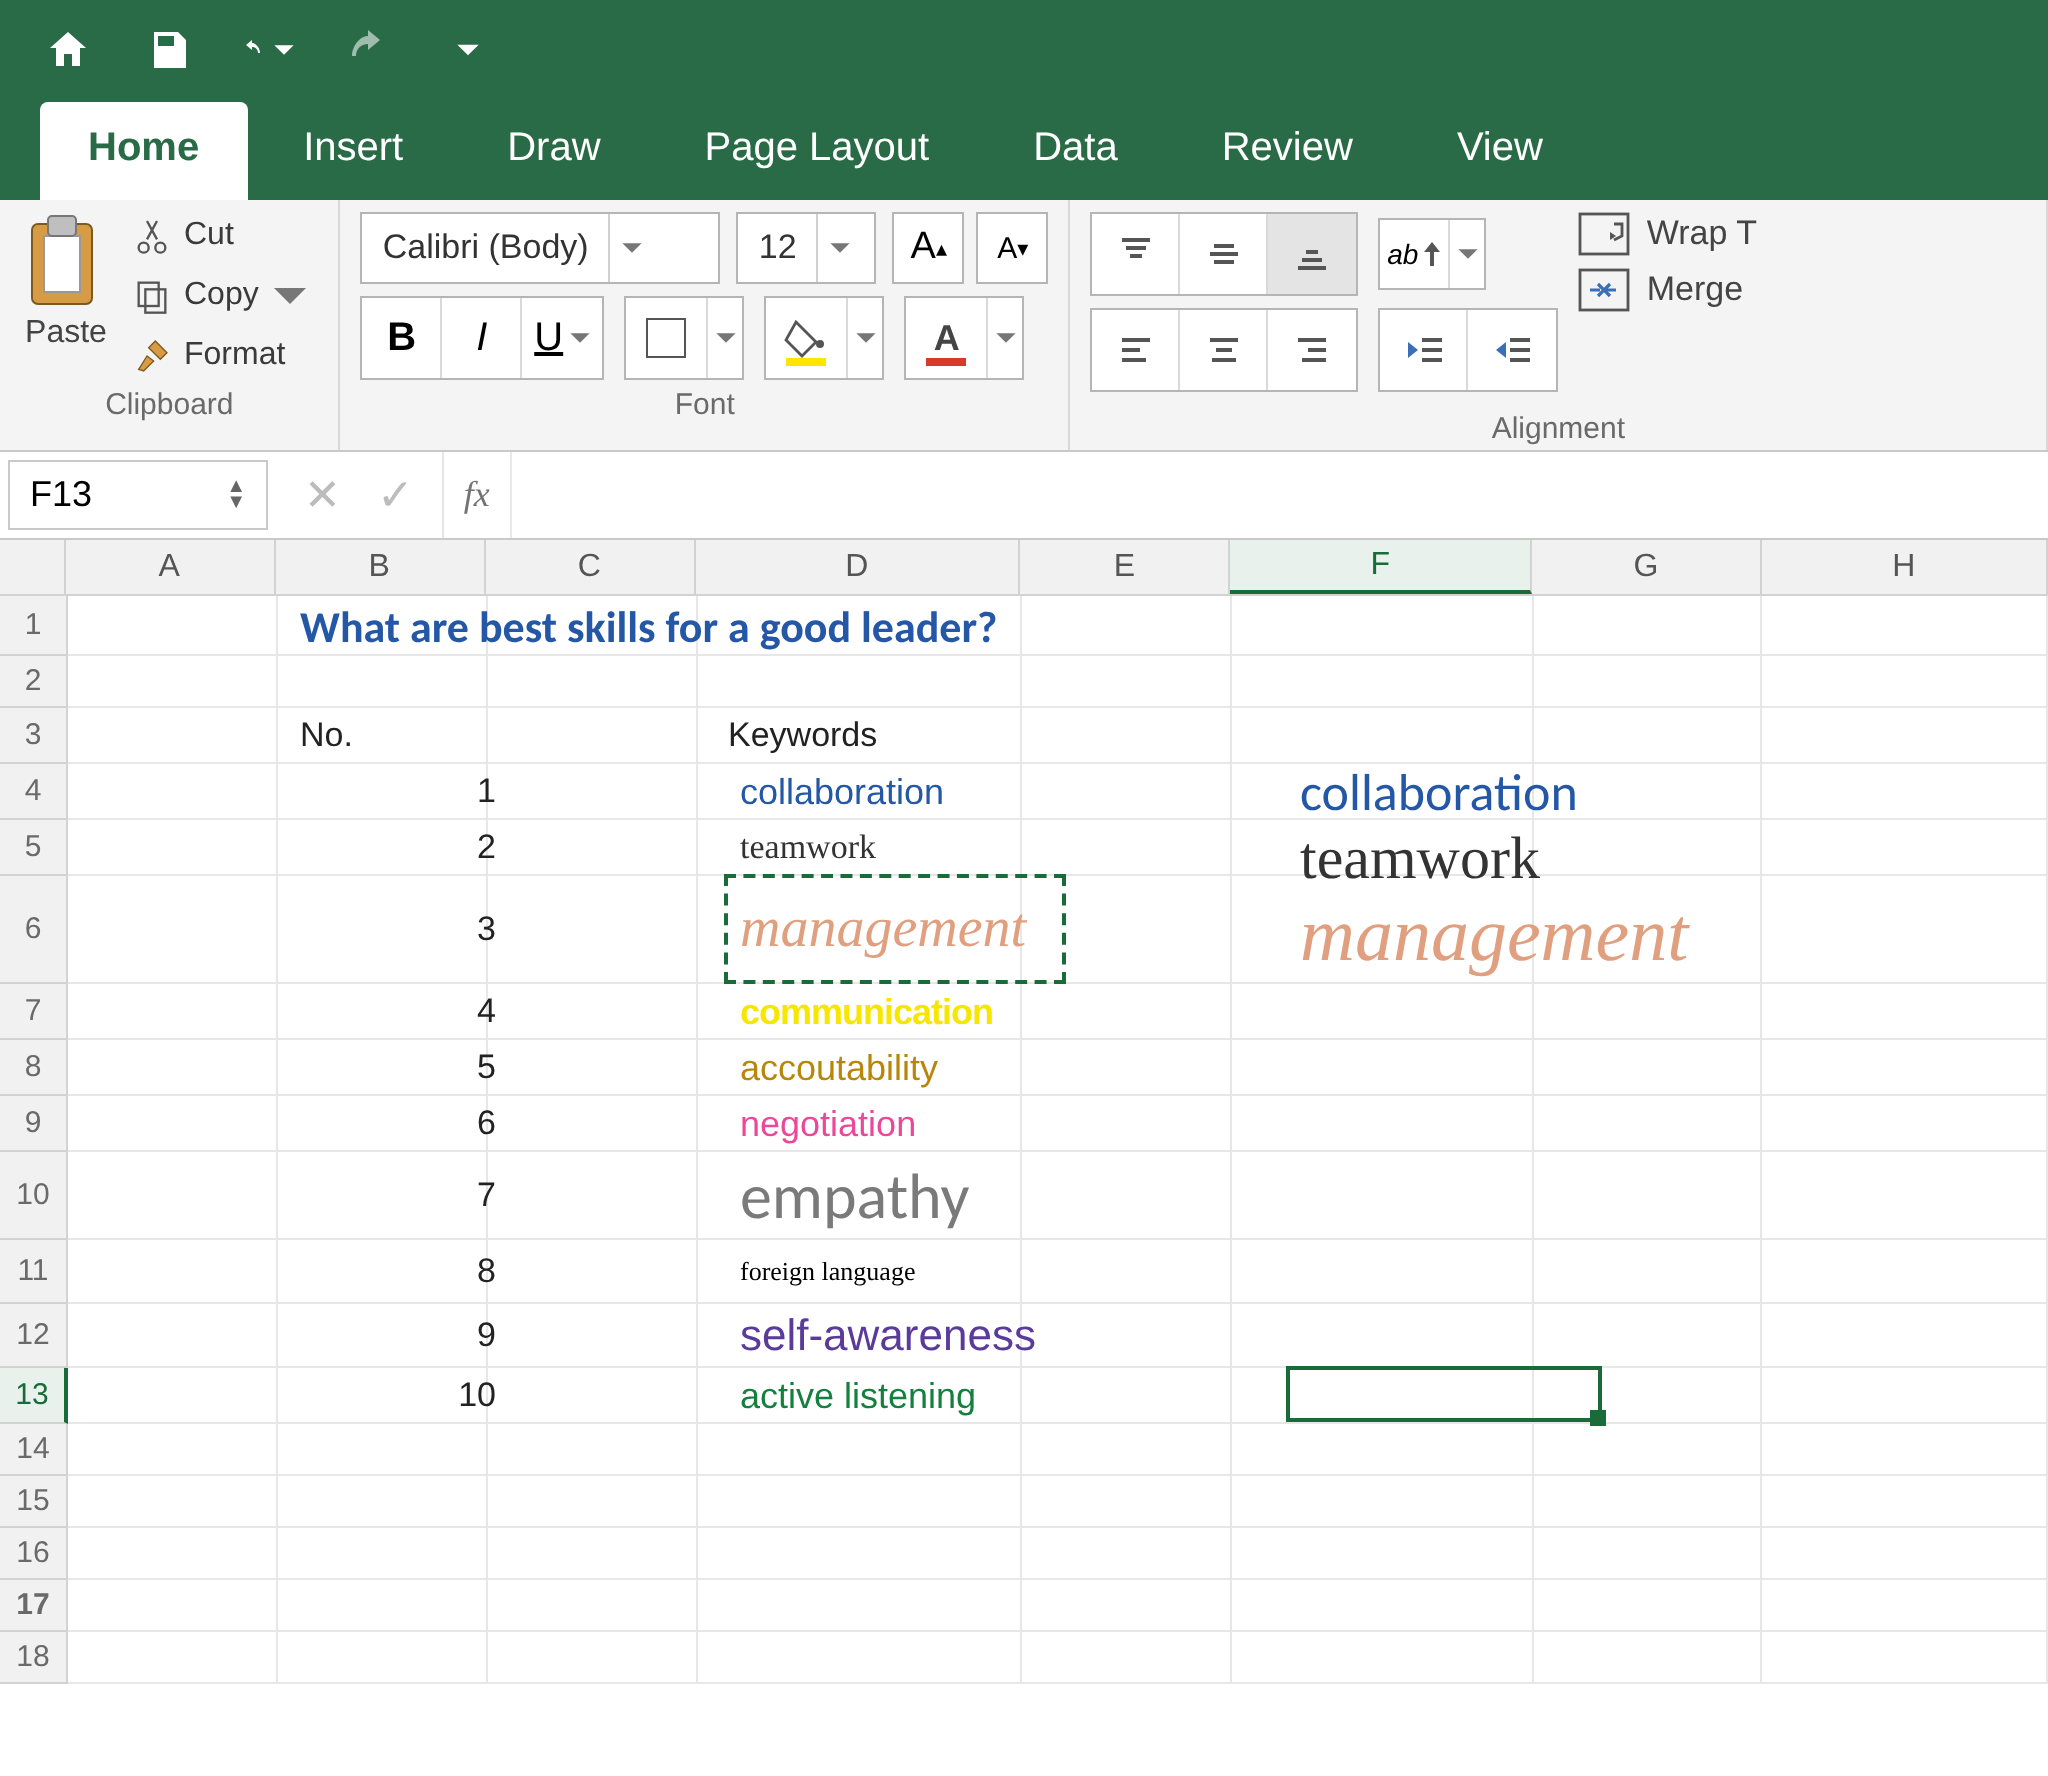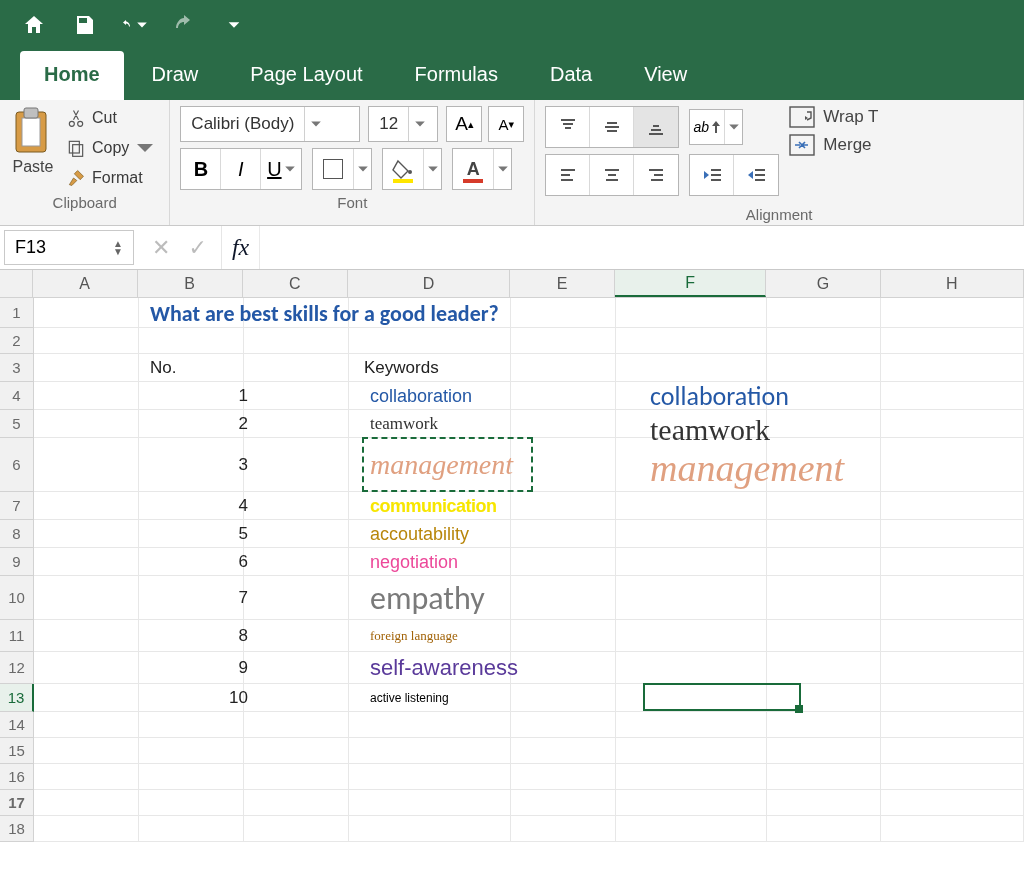--- a/index.html
+++ b/index.html
@@ -57,21 +57,21 @@
 .indrow .seg:last-child { border-right: none; }
 .wrap-merge { display: flex; flex-direction: column; gap: 6px; margin-left: 10px; }
 .wm-item { display: flex; align-items: center; gap: 8px; font-size: 17px; color: #444; }
 .wm-item svg { width: 26px; height: 22px; }
 
 
 .formulabar { display: flex; align-items: stretch; height: 44px; border-bottom: 1px solid #c9c9c9; background: #fff; }
 .namebox { width: 130px; border: 1px solid #c9c9c9; margin: 4px; display: flex; align-items: center; justify-content: space-between; padding: 0 10px; font-size: 18px; }
 .namebox .spin { display: flex; flex-direction: column; font-size: 10px; color: #666; line-height: 8px; }
 .fb-btns { display: flex; align-items: center; gap: 18px; padding: 0 14px; color: #bcbcbc; font-size: 22px; border-right: 1px solid #e6e6e6; }
-.fx { font-style: italic; font-family: Georgia, serif; color: #0f172a; font-size: 24px; padding: 0 10px; display: flex; align-items: center; }
+.fx { font-style: italic; font-family: Georgia, serif; color: #737373; font-size: 18px; padding: 0 10px; display: flex; align-items: center; }
 
 
 .sheet { display: flex; flex-direction: column; }
 .colhead { display: flex; height: 28px; background: #f1f1f1; border-bottom: 1px solid #d2d2d2; }
 .corner { width: 34px; border-right: 1px solid #d2d2d2; background: #f1f1f1; }
 .ch { border-right: 1px solid #d2d2d2; display: flex; align-items: center; justify-content: center; font-size: 16px; color: #555; }
 .ch.active { background: #e8f1eb; color: #196b3a; border-bottom: 2px solid #196b3a; }
 
 .gridbody { display: flex; }
 .rowheads { display: flex; flex-direction: column; width: 34px; background: #f1f1f1; }
@@ -85,23 +85,23 @@
 .title-text { color: #2458a6; font-weight: 700; font-size: 22px; font-family: Calibri, Arial, sans-serif; }
 .hdr-text { font-size: 17px; color: #222; }
 
 .kw-collab { color: #2458a6; font-size: 18px; }
 .kw-team { font-family: Georgia, 'Times New Roman', serif; color: #333; font-size: 17px; }
 .kw-manage { font-family: 'Brush Script MT', cursive; color: #e0a080; font-size: 28px; font-style: italic; }
 .kw-comm { font-family: Impact, 'Arial Black', sans-serif; color: #f7e600; font-weight: 900; font-size: 18px; letter-spacing: -0.5px; }
 .kw-account { color: #b8860b; font-size: 18px; }
 .kw-negot { color: #ec4899; font-size: 18px; }
 .kw-empathy { color: #7a7a7a; font-size: 32px; font-family: Calibri, Arial, sans-serif; }
-.kw-foreign { color: #a16207; font-family: Georgia, serif; font-size: 13px; }
+.kw-foreign { color: #000000; font-family: Georgia, serif; font-size: 13px; }
 .kw-self { color: #5a3a9a; font-size: 22px; }
-.kw-active { color: #000000; font-size: 12px; }
+.kw-active { color: #15803d; font-size: 18px; }
 
 .big-collab { color: #2458a6; font-size: 26px; font-family: Calibri, Arial; }
 .big-team { font-family: Georgia, 'Times New Roman', serif; color: #333; font-size: 30px; }
 .big-manage { font-family: 'Brush Script MT', cursive; color: #e0a080; font-size: 38px; font-style: italic; }
 
 .dashed-box { position: absolute; border: 2px dashed #196b3a; pointer-events: none; }
 .sel-box { position: absolute; border: 2px solid #196b3a; pointer-events: none; }
 .sel-handle { position: absolute; width: 8px; height: 8px; background: #196b3a; bottom: -4px; right: -4px; }
 
 .iconmini { width: 12px; height: 12px; }
@@ -136,24 +136,25 @@
   </span>
   <span class="tb-btn">
     <svg viewBox="0 0 24 24" style="width:16px;height:16px;">
         <path d="M4 8l8 8 8-8z"></path>
       </svg>
   </span>
 </div>
 
 <div class="tabrow" id="tabrow">
     <div class="tab active">Home</div>
+    <div class="tab">Insert</div>
     <div class="tab">Draw</div>
     <div class="tab">Page Layout</div>
-    <div class="tab">Formulas</div>
     <div class="tab">Data</div>
+    <div class="tab">Review</div>
     <div class="tab">View</div>
   </div>
 
 <div class="ribbon">
 
   <div class="group">
     <div class="clip">
       <div class="paste-col">
         <svg class="paste-icon" viewBox="0 0 46 50">
           <rect x="6" y="6" width="30" height="40" rx="3" fill="#d79b46" stroke="#7a5a20"></rect>

